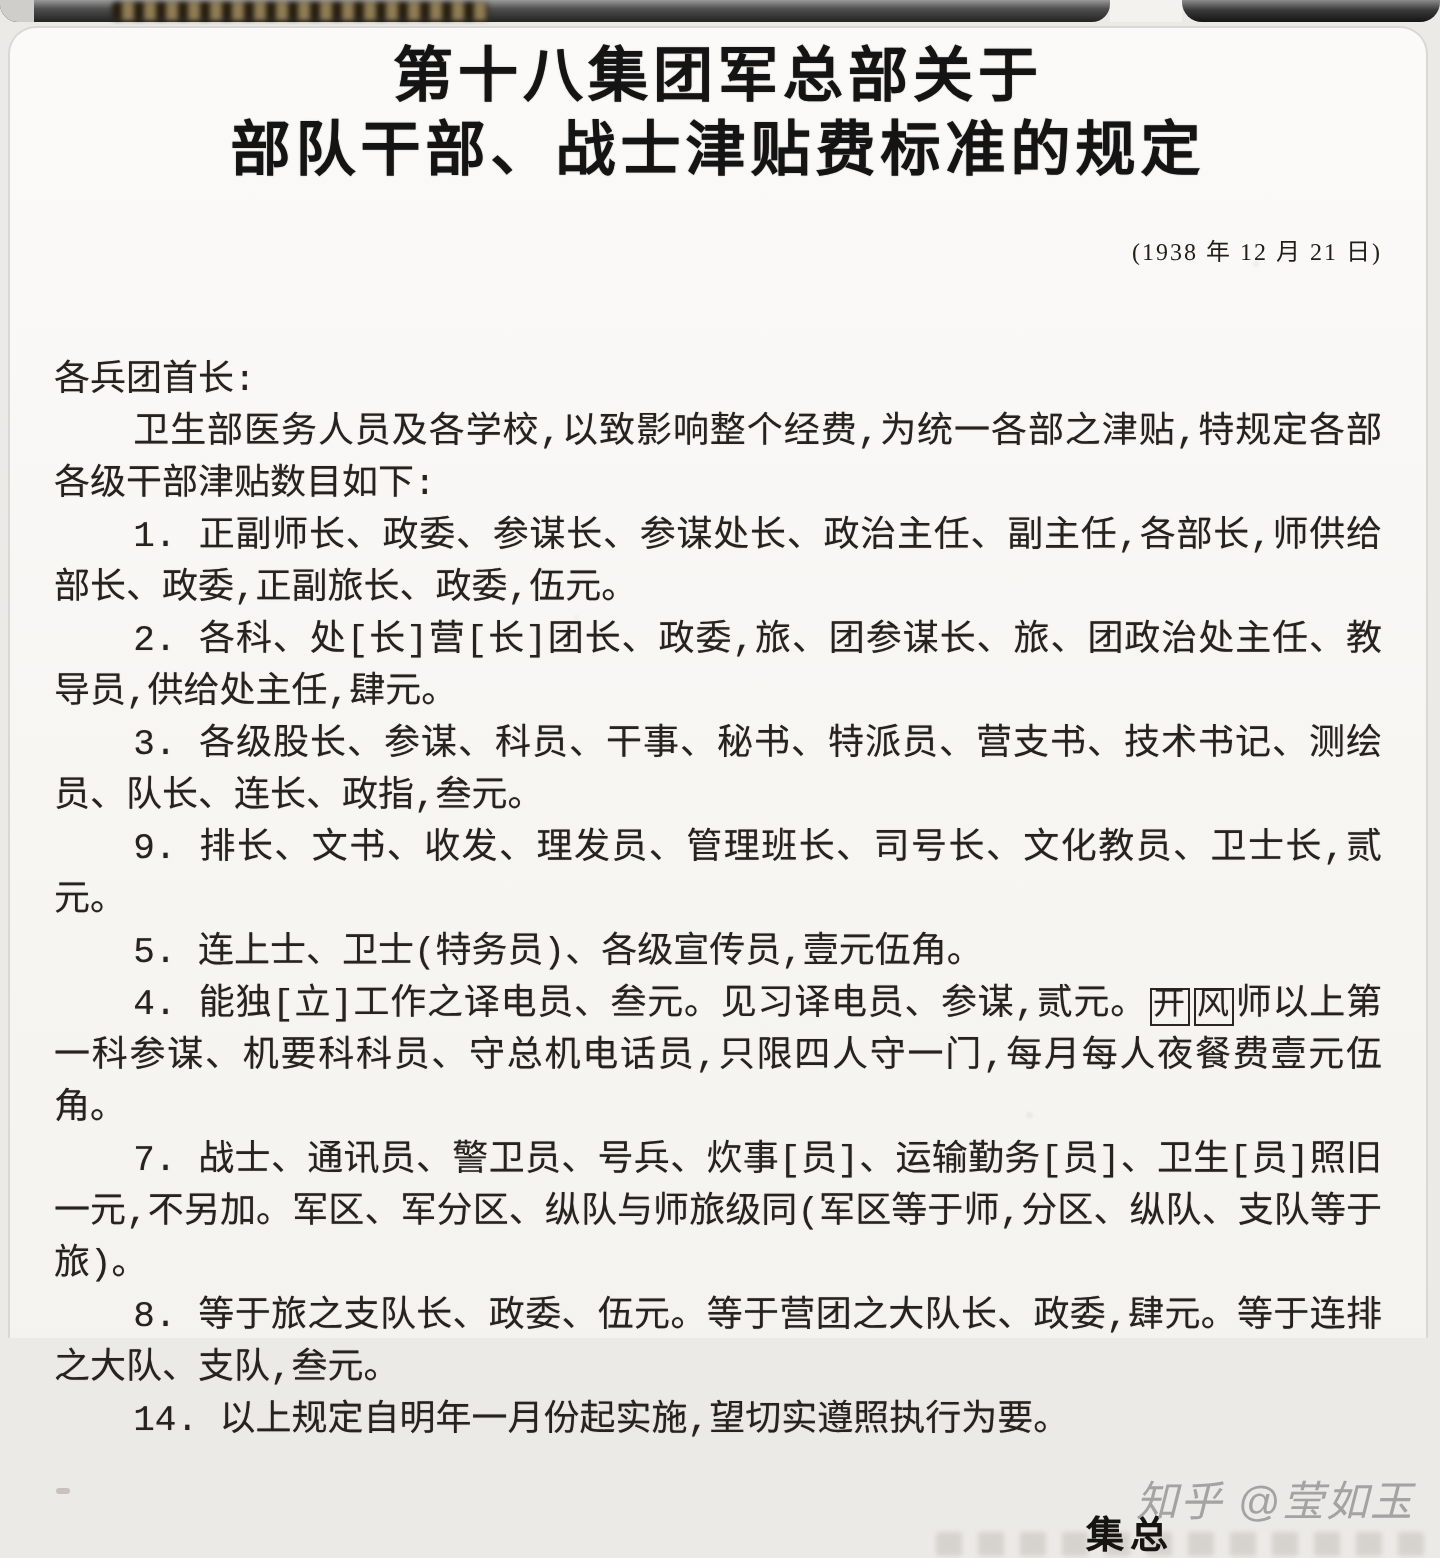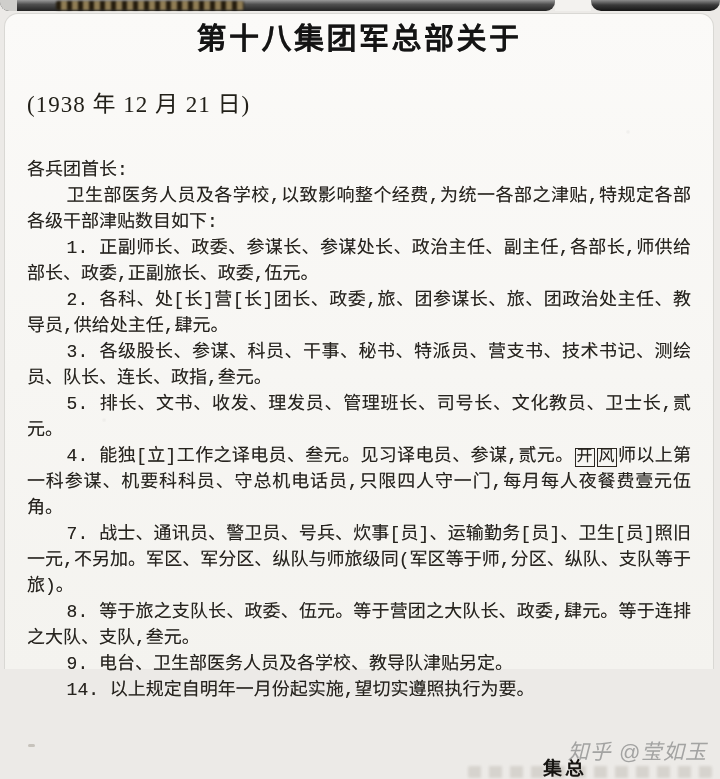--- a/index.html
+++ b/index.html
@@ -63,23 +63,23 @@
     font-family:"Liberation Sans", sans-serif;
     font-weight:900;
     font-size:30px;
     line-height:37px;
     letter-spacing:2.5px;
     color:#141414;
     text-shadow:0 0 .6px rgba(20,20,20,.55);
   }
 
   .doc-date{
-    margin-top:36px;
-    text-align:left;
-    font-size:23px;
+    margin-top:20px;
+    text-align:right;
+    font-size:12px;
     line-height:24px;
     letter-spacing:1px;
     color:#222019;
   }
 
   .doc-body{
     margin-top:40px;
     font-size:18px;
     line-height:26px;
     text-align:justify;
@@ -137,35 +137,36 @@
   <div class="strip-light-edge"></div>
   <div class="strip-brown"></div>
   <div class="strip-gap"></div>
   <div class="strip-seg-right"></div>
 </div>
 
 <div class="doc-card">
 
   <h1 class="doc-title">
     <div>第十八集团军总部关于</div>
+    <div>部队干部、战士津贴费标准的规定</div>
   </h1>
 
   <div class="doc-date">(1938 年 12 月 21 日)</div>
 
   <div class="doc-body">
     <p>各兵团首长:</p>
     <p class="para">卫生部医务人员及各学校,以致影响整个经费,为统一各部之津贴,特规定各部各级干部津贴数目如下:</p>
     <p class="para">1. 正副师长、政委、参谋长、参谋处长、政治主任、副主任,各部长,师供给部长、政委,正副旅长、政委,伍元。</p>
     <p class="para">2. 各科、处[长]营[长]团长、政委,旅、团参谋长、旅、团政治处主任、教导员,供给处主任,肆元。</p>
     <p class="para">3. 各级股长、参谋、科员、干事、秘书、特派员、营支书、技术书记、测绘员、队长、连长、政指,叁元。</p>
-    <p class="para">5. 排长、文书、收发、理发员、管理班长、司号长、文化教员、卫士长,贰元。</p>
+    <p class="para">9. 排长、文书、收发、理发员、管理班长、司号长、文化教员、卫士长,贰元。</p>
+    <p class="para">5. 连上士、卫士(特务员)、各级宣传员,壹元伍角。</p>
     <p class="para"><span>4. 能独[立]工作之译电员、叁元。见习译电员、参谋,贰元。</span><span class="boxed">开</span><span class="boxed">风</span><span>师以上第一科参谋、机要科科员、守总机电话员,只限四人守一门,每月每人夜餐费壹元伍角。</span></p>
     <p class="para">7. 战士、通讯员、警卫员、号兵、炊事[员]、运输勤务[员]、卫生[员]照旧一元,不另加。军区、军分区、纵队与师旅级同(军区等于师,分区、纵队、支队等于旅)。</p>
     <p class="para">8. 等于旅之支队长、政委、伍元。等于营团之大队长、政委,肆元。等于连排之大队、支队,叁元。</p>
-    <p class="para">9. 电台、卫生部医务人员及各学校、教导队津贴另定。</p>
     <p class="para">14. 以上规定自明年一月份起实施,望切实遵照执行为要。</p>
   </div>
 </div>
 
 <div class="pre-item-dash"></div>
 
 <div class="ghost-print"></div>
 
 <div class="stamp">集总</div>
 

